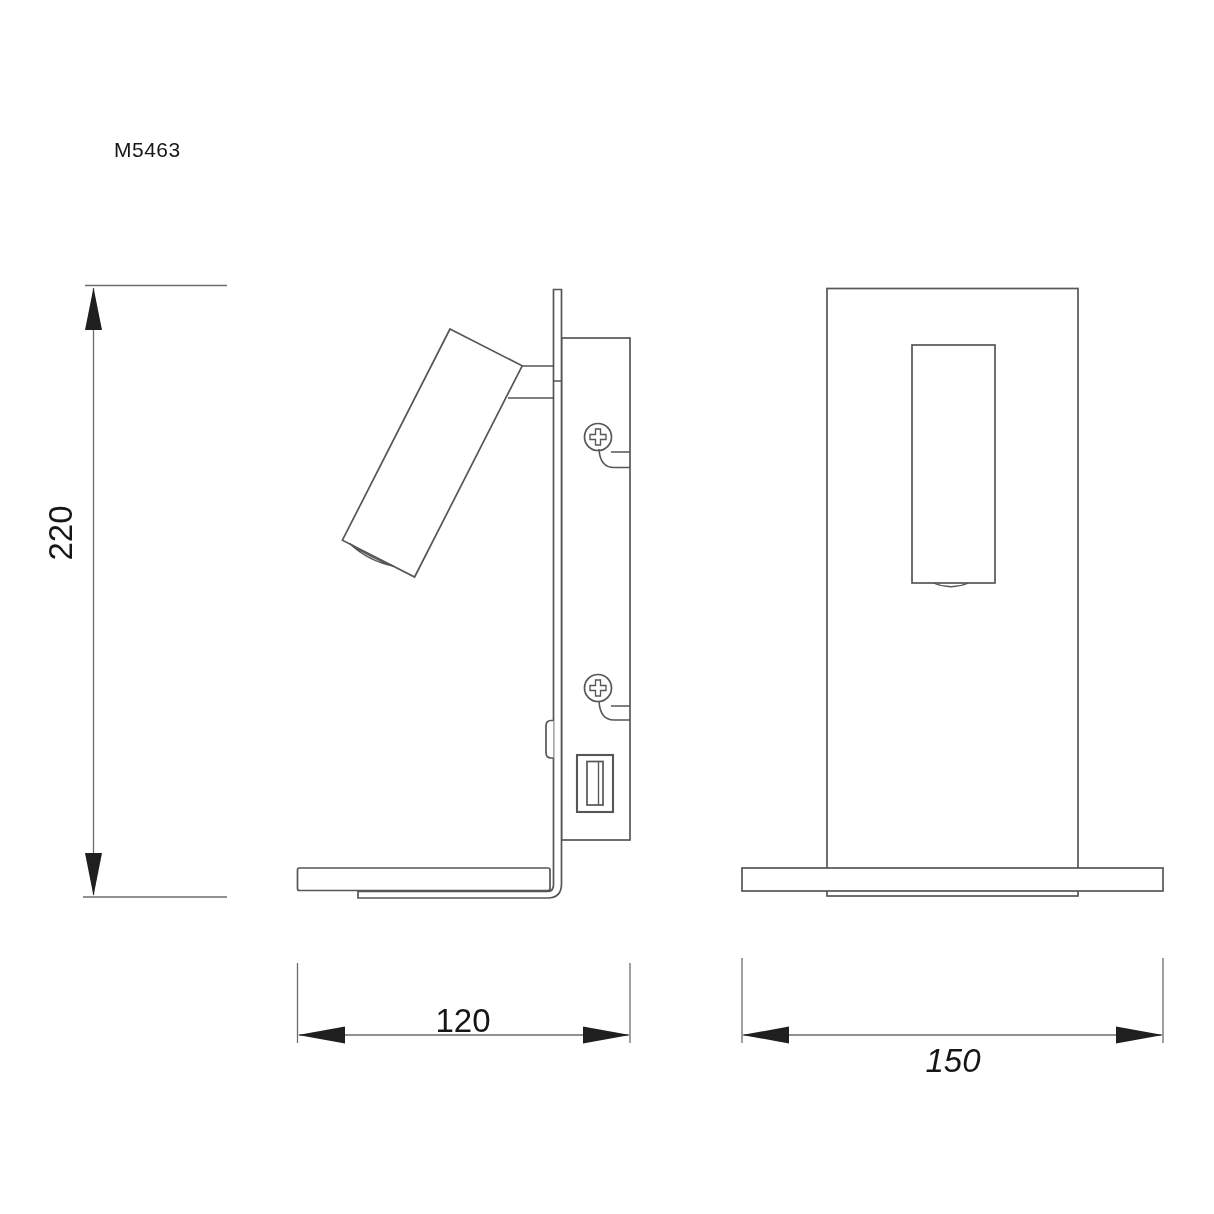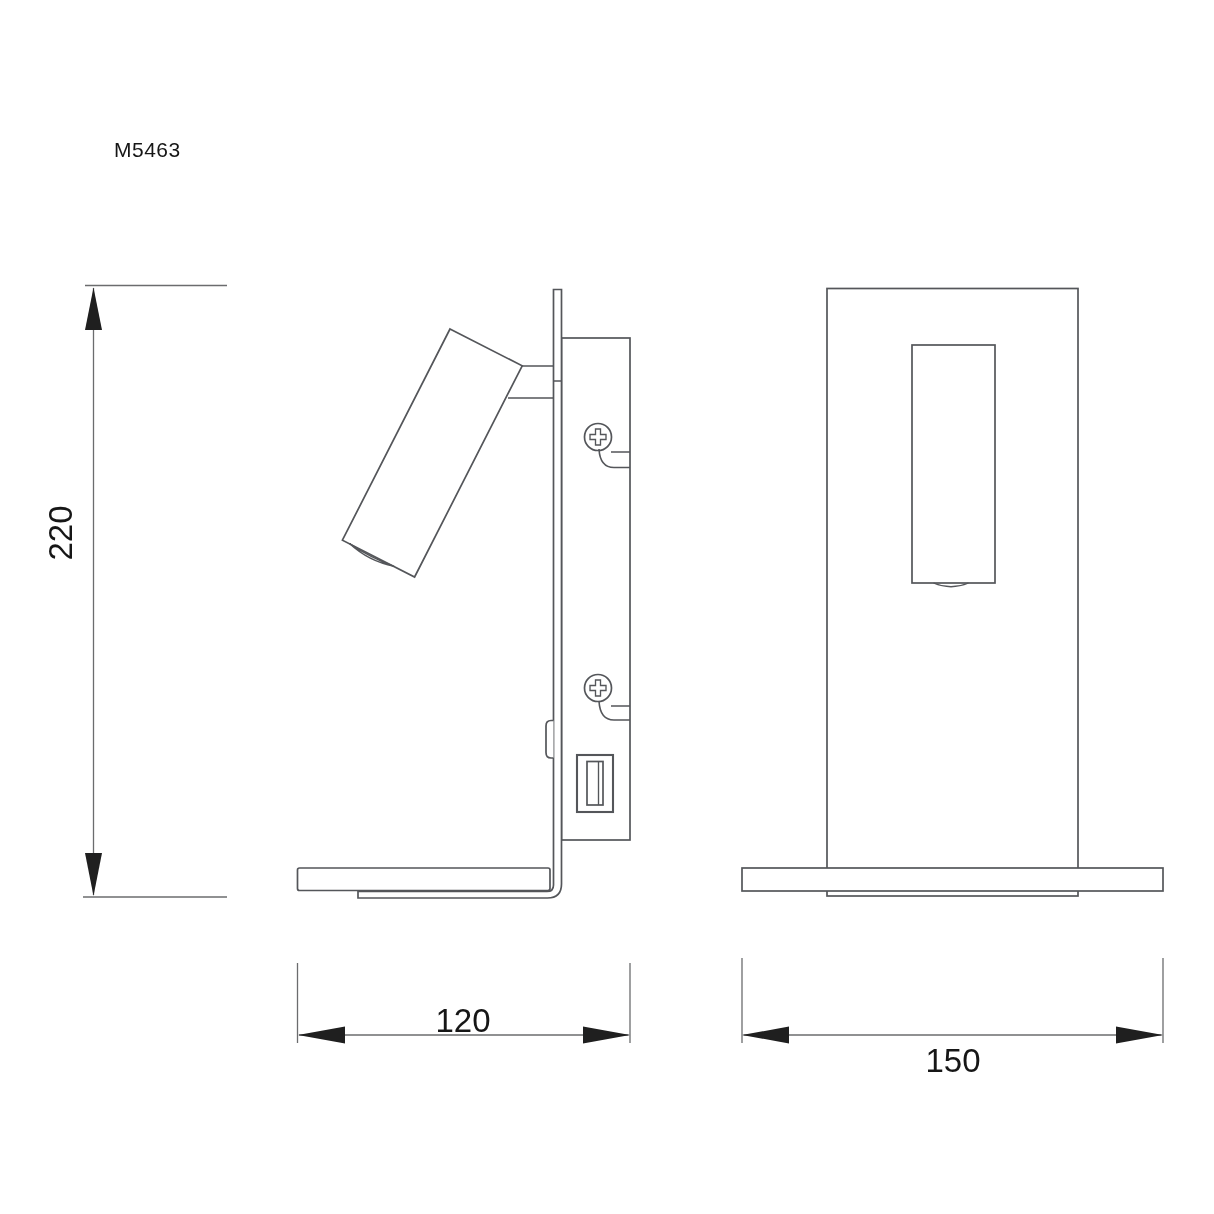--- a/index.html
+++ b/index.html
@@ -14,21 +14,21 @@
   .thin{stroke-width:1.35;}
   .thick{stroke-width:2.1;}
   .dim-line{fill:none;stroke:var(--dim,#6b6c6e);stroke-width:1.3;}
   .arrow{fill:var(--arrow,#1f1f1f);stroke:none;}
   
   .label{position:absolute;color:var(--text,#161616);white-space:nowrap;}
   .model-label{left:114px;top:138px;font-size:21px;letter-spacing:0.5px;}
   .dim-label{font-size:33px;text-align:center;}
   .dim-label-220{left:19px;top:516px;width:80px;height:34px;transform:rotate(-90deg);}
   .dim-label-120{left:413px;top:1002px;width:100px;}
-  .dim-label-150{left:903px;top:1042px;width:100px;}
+  .dim-label-150{left:903px;top:1042px;width:100px;font-style:italic;}
 </style>
 </head>
 <body>
 
 <div class="canvas">
 
   <div class="label model-label">M5463</div>
 
   <svg class="drawing-svg" width="1214" height="1214" viewBox="0 0 1214 1214">
 

